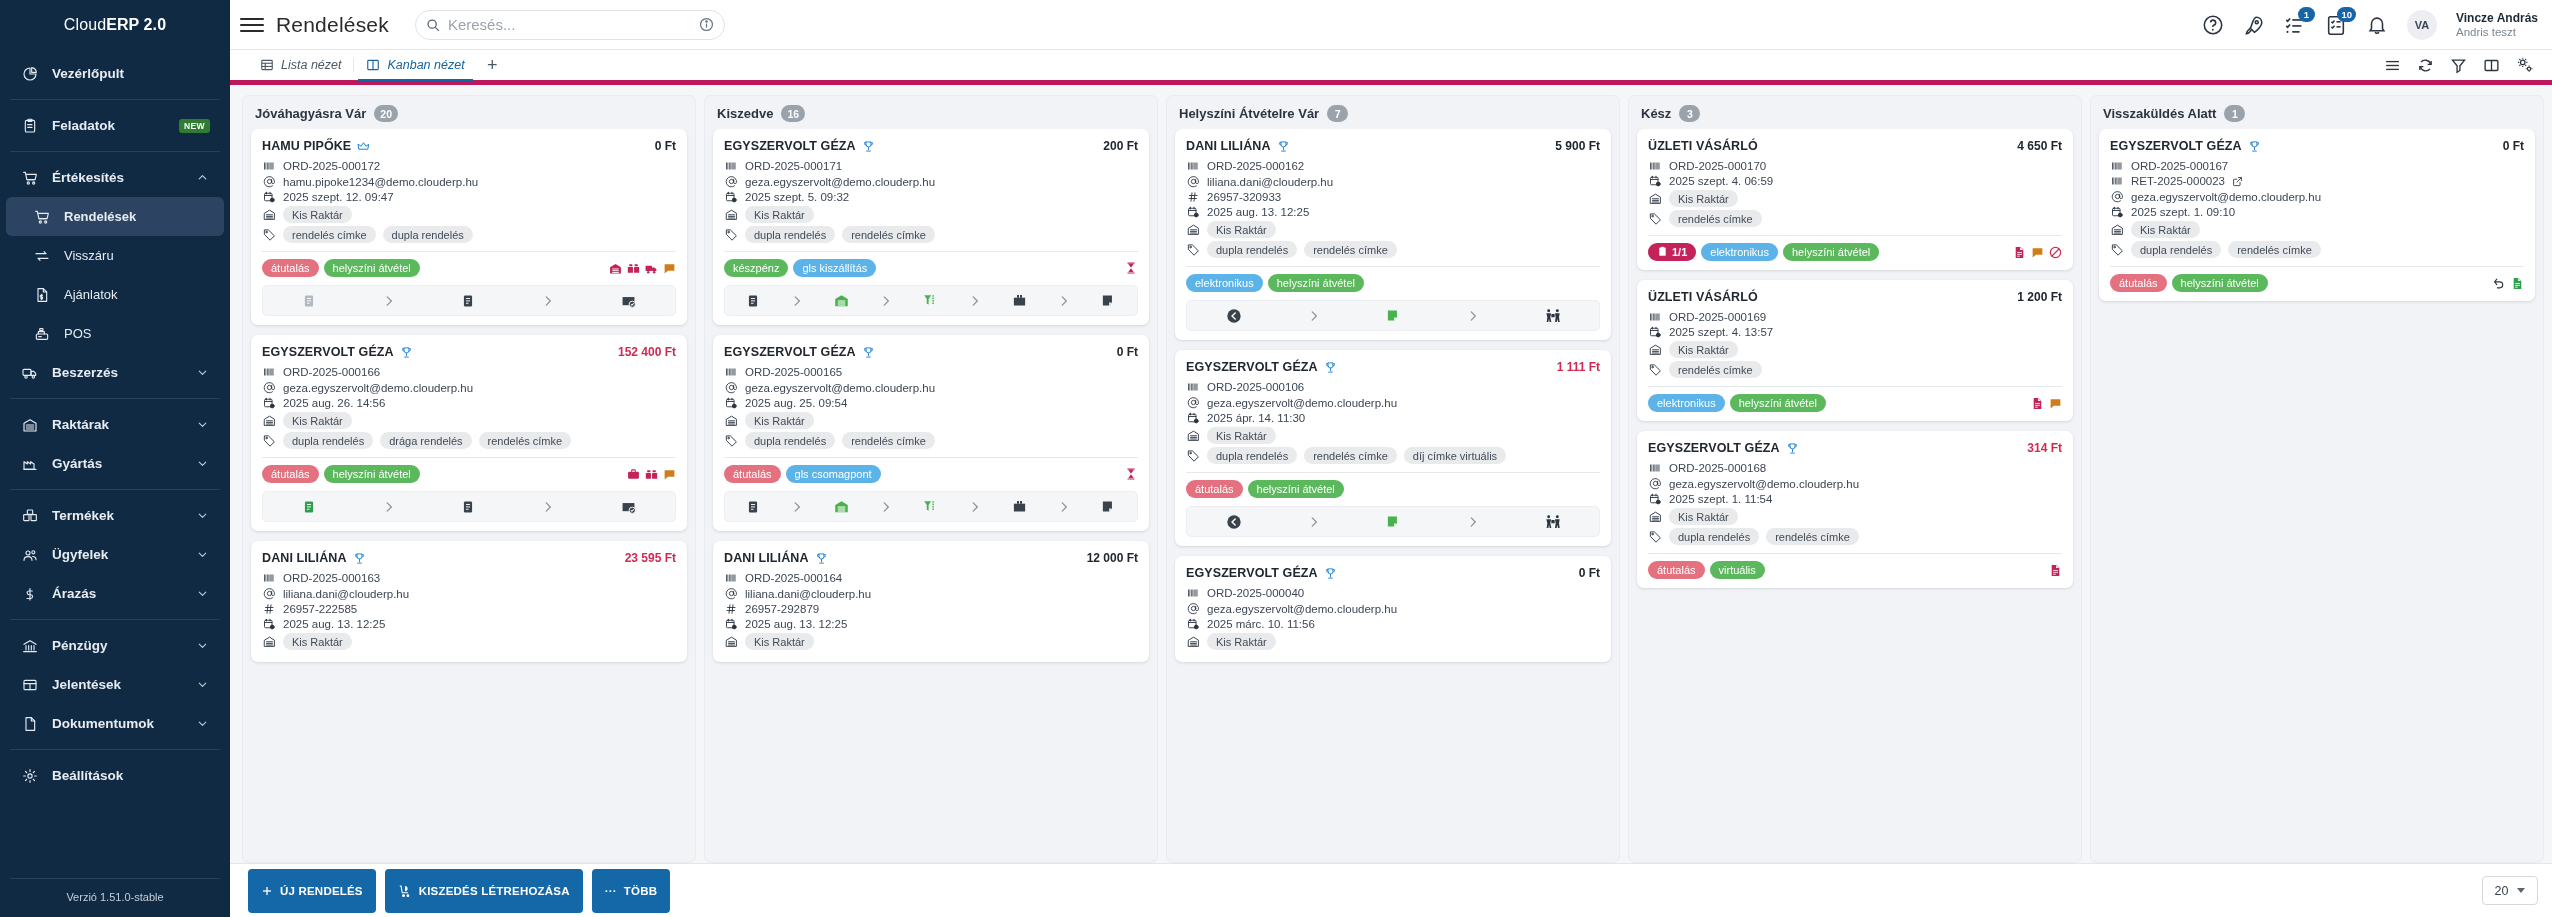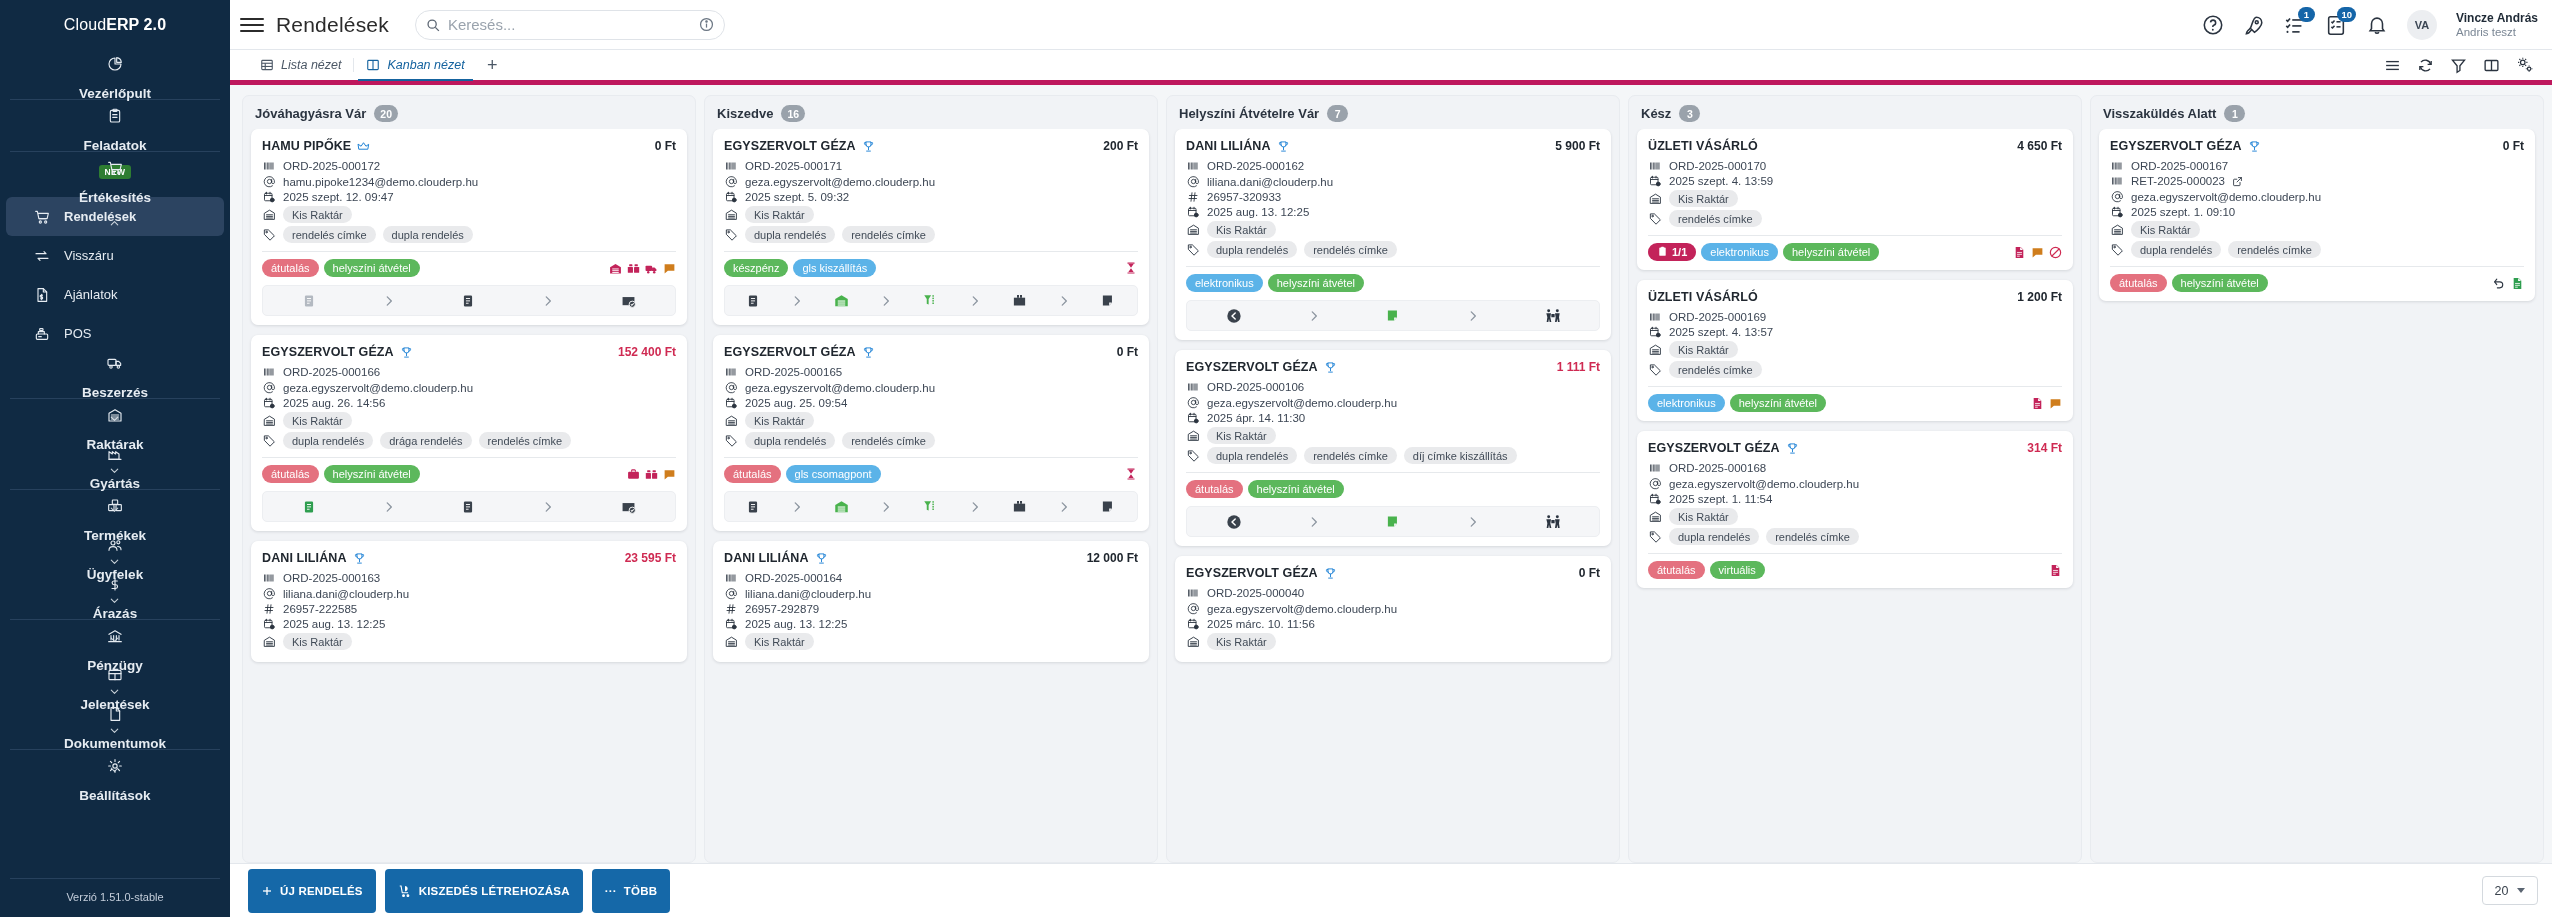--- a/index.html
+++ b/index.html
@@ -21,21 +21,21 @@
     font-size: 16px; font-weight: 400; color: #fff; letter-spacing: .1px;
   }
   .brand b { font-weight: 700; }
   .nav { flex: 1; padding: 4px 0 0 0; overflow: hidden; }
   .nav-sep { height: 1px; background: #27415d; margin: 6px 10px; }
   .nav-item {
     display: flex; align-items: center; height: 39px; padding: 0 14px;
     font-size: 13.5px; color: #e6ecf2; cursor: pointer; gap: 12px;
     border-radius: 6px; margin: 0 6px;
   }
-  .nav-item.bold { font-weight: 700; flex-direction: column; }
+  .nav-item.bold { font-weight: 700; }
   .nav-item .ico { width: 20px; height: 18px; flex: 0 0 20px; display:flex; align-items:center; justify-content:center; }
   .nav-item .lbl { flex: 1; white-space: nowrap; }
   .nav-item .chev { width: 14px; opacity: .85; }
   .nav-item.sub { padding-left: 26px; font-size: 13px; }
   .nav-item.active { background: #2c4461; font-weight: 700; }
   .badge-new {
     background: #2e7d32; color: #fff; font-size: 8.5px; font-weight: 700;
     padding: 2px 5px; border-radius: 3px; letter-spacing: .4px;
   }
   .ver {
@@ -1449,21 +1449,21 @@
             </div>
             <div class="c-line">
               <span class="li">
                 <svg width="13" height="13" viewBox="0 0 24 24" fill="none" stroke="#2b3440" stroke-width="1.7" stroke-linecap="round" stroke-linejoin="round">
                   <path d="M2.5 11V3.5H10L21 14.5 13.5 22z"></path>
                   <circle cx="6.5" cy="7.5" r="1.4"></circle>
                 </svg>
               </span>
               <span class="chip">dupla rendelés</span>
               <span class="chip">rendelés címke</span>
-              <span class="chip">díj címke kiszállítás</span>
+              <span class="chip">díj címke virtuális</span>
             </div>
             <div class="c-divider"></div>
             <div class="c-badges">
               <span class="bdg red"><span>átutalás</span></span>
               <span class="bdg green"><span>helyszíni átvétel</span></span>
             </div>
             <div class="steps">
               <span>
                 <svg width="16" height="16" viewBox="0 0 24 24" fill="#3a424c" stroke="none">
                   <circle cx="12" cy="12" r="10"></circle>
@@ -1588,21 +1588,21 @@
             <div class="c-line">
               <span class="li">
                 <svg width="12" height="12" viewBox="0 0 24 24" fill="none" stroke="#2b3440" stroke-width="1.8" stroke-linecap="round" stroke-linejoin="round">
                   <rect x="3" y="4.5" width="15" height="15" rx="2"></rect>
                   <line x1="3" y1="9" x2="18" y2="9"></line>
                   <line x1="7" y1="2.5" x2="7" y2="6"></line>
                   <line x1="14" y1="2.5" x2="14" y2="6"></line>
                   <circle cx="18.5" cy="18" r="3.8" fill="#2b3440" stroke="#2b3440"></circle>
                 </svg>
               </span>
-              <span>2025 szept. 4. 13:59</span>
+              <span>2025 szept. 4. 06:59</span>
             </div>
             <div class="c-line">
               <span class="li">
                 <svg width="13" height="13" viewBox="0 0 24 24" fill="none" stroke="#2b3440" stroke-width="1.7" stroke-linecap="round" stroke-linejoin="round">
                   <path d="M3 9.5 12 4l9 5.5V21H3z"></path>
                   <line x1="6.5" y1="12.5" x2="17.5" y2="12.5"></line>
                   <line x1="6.5" y1="15.5" x2="17.5" y2="15.5"></line>
                   <line x1="6.5" y1="18.5" x2="17.5" y2="18.5"></line>
                 </svg>
               </span>

